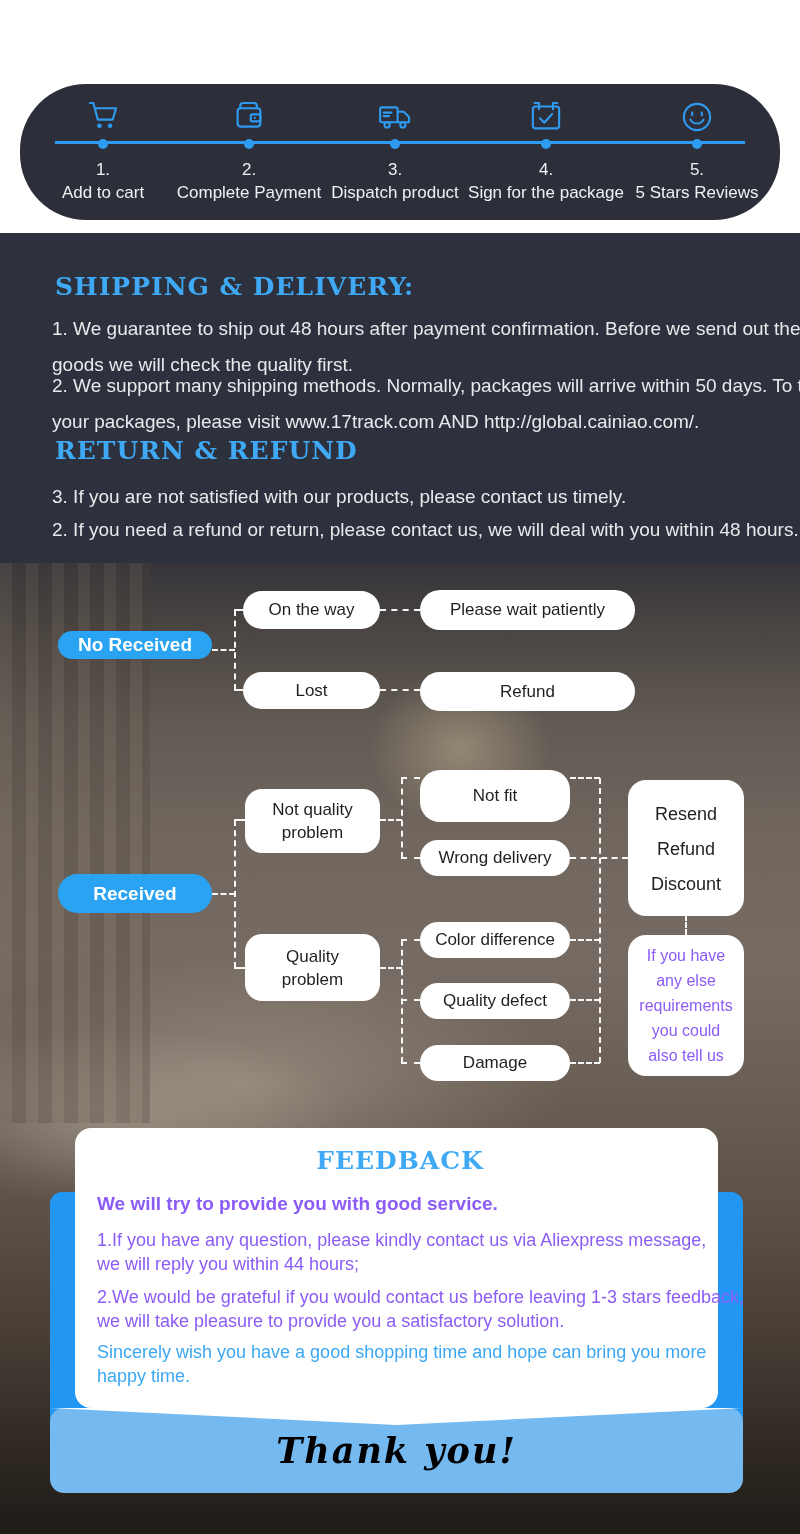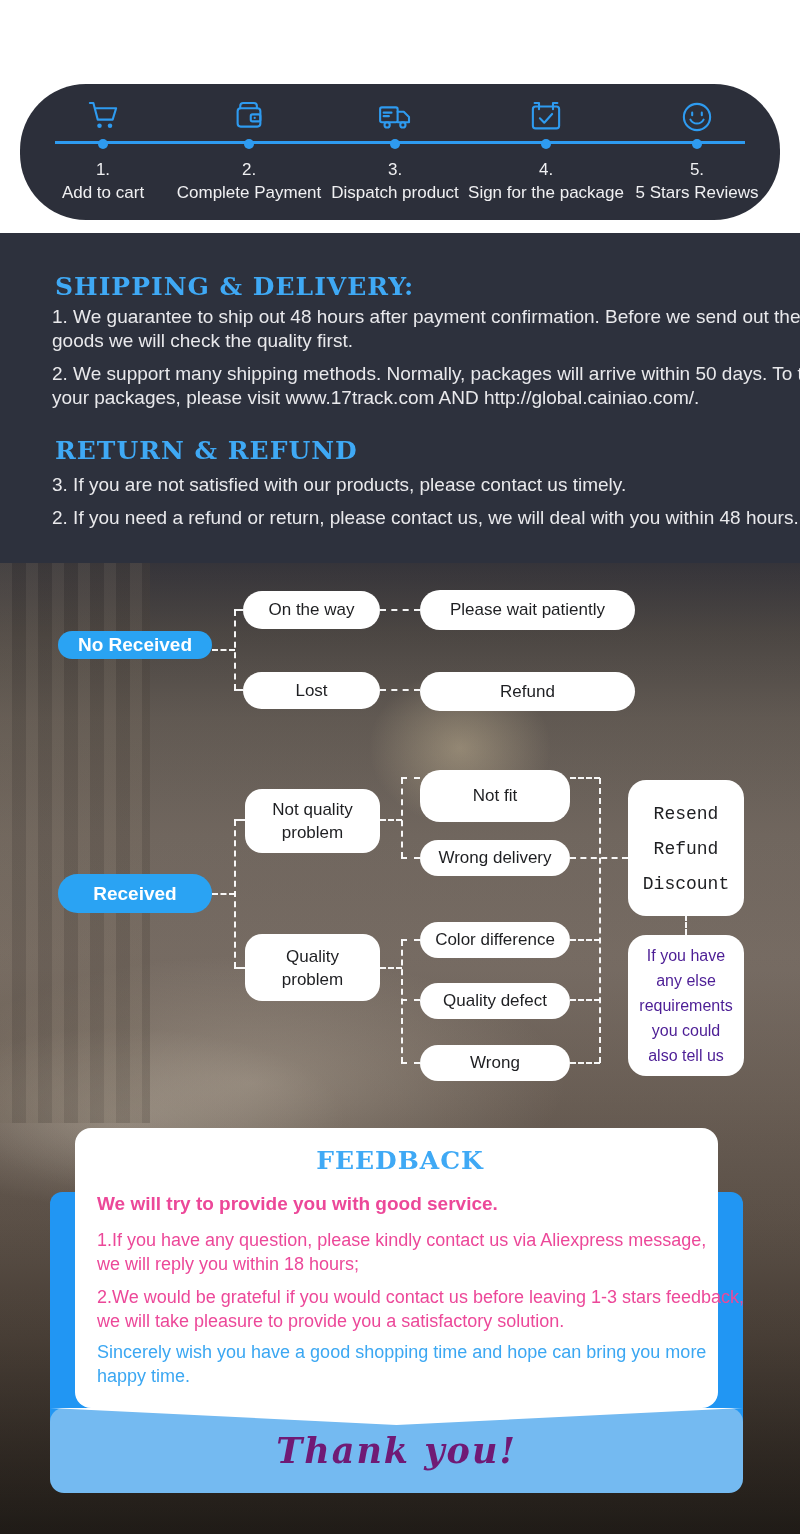--- a/index.html
+++ b/index.html
@@ -20,21 +20,21 @@
   .step svg{width:42px;height:42px;margin-top:2px;color:#2e9bf0;}
   .step .dot{width:10px;height:10px;border-radius:50%;background:#2e9bf0;margin-top:1px;}
   .step .num{margin-top:11px;font-size:17px;color:#f0f0f2;}
   .step .lbl{margin-top:3px;font-size:17px;color:#f0f0f2;white-space:nowrap;}
 
   
   .policies{position:absolute;left:0;top:233px;width:800px;height:330px;background:#2d313d;}
   .policies .head{position:absolute;left:55px;font-family:"DejaVu Serif",serif;font-weight:bold;
     font-size:25px;letter-spacing:1px;color:#3fa9f5;white-space:nowrap;}
   .policies .para{position:absolute;left:52px;color:#e9e9ec;font-size:19px;line-height:24px;}
-  .policies .line{white-space:nowrap;}
+  .policies .line{white-space:nowrap;margin-top:12px;}
 
   
   .photo-bg{position:absolute;left:0;top:563px;width:800px;height:971px;
     background-image:
       linear-gradient(180deg, rgba(30,28,32,0.22), rgba(30,28,32,0.10) 40%, rgba(20,18,16,0.25) 90%),
       repeating-linear-gradient(90deg, rgba(133,120,104,0.30) 0 12px, rgba(84,74,63,0.30) 12px 26px),
       radial-gradient(130px 110px at 460px 185px, rgba(216,198,162,0.55), rgba(216,198,162,0) 70%),
       radial-gradient(420px 170px at 250px 520px, rgba(207,194,176,0.50), rgba(207,194,176,0) 75%),
       radial-gradient(300px 120px at 120px 555px, rgba(214,203,187,0.45), rgba(214,203,187,0) 75%),
       linear-gradient(180deg,#3c3b41 0%,#56504b 7%,#6f665d 16%,#7d7268 28%,#80746a 42%,#776a5f 55%,#6a5d52 68%,#55493f 80%,#372f28 92%,#231e19 100%);
@@ -48,42 +48,42 @@
     background:#ffffff;border-radius:17px;color:#1e1f22;font-size:17px;text-align:center;
     line-height:23px;z-index:2;}
   .flow-blue{position:absolute;display:flex;align-items:center;justify-content:center;
     background:#2aa3f3;border-radius:20px;color:#ffffff;font-size:19px;font-weight:bold;z-index:2;}
   .conn{position:absolute;z-index:1;}
   .conn.h{border-top:2px dashed rgba(255,255,255,0.95);height:0;}
   .conn.v{border-left:2px dashed rgba(255,255,255,0.95);width:0;}
   .resolution-box{position:absolute;left:628px;top:780px;width:116px;height:136px;background:#fff;
     border-radius:18px;z-index:2;text-align:center;color:#1e1f22;font-size:18px;padding-top:17px;
     box-sizing:border-box;}
-  .resolution-box div{line-height:35px;font-family:Liberation Mono, monospace;}
+  .resolution-box div{line-height:35px;}
   .extra-box{position:absolute;left:628px;top:935px;width:116px;height:141px;background:#fff;
     border-radius:18px;z-index:2;display:flex;align-items:center;justify-content:center;
-    text-align:center;color:#4c1d95;font-size:16px;line-height:25px;padding:0 7px;box-sizing:border-box;}
+    text-align:center;color:#8b5cf6;font-size:16px;line-height:25px;padding:0 7px;box-sizing:border-box;}
 
   
   .fb-back{position:absolute;left:50px;top:1192px;width:693px;height:270px;background:#2196f3;
     border-radius:12px;z-index:1;}
   .fb-card{position:absolute;left:75px;top:1128px;width:643px;height:280px;background:#ffffff;
     border-radius:16px;z-index:2;}
   .fb-heading{position:absolute;left:0;top:1146px;width:800px;text-align:center;z-index:3;
     font-family:"DejaVu Serif",serif;font-weight:bold;font-size:25px;letter-spacing:1px;color:#3fa9f5;}
-  .fb-text{position:absolute;left:97px;z-index:3;color:#ec4899;font-size:18px;line-height:24px;}
+  .fb-text{position:absolute;left:97px;z-index:3;color:#8b5cf6;font-size:18px;line-height:24px;}
   .fb-text .line{white-space:nowrap;}
   .fb-intro{font-weight:bold;font-size:19px;}
   .fb-highlight{color:#3ba7f2;}
   .banner{position:absolute;left:50px;top:1408px;width:693px;height:85px;background:#74baf1;
     border-radius:14px;z-index:2;display:flex;align-items:center;justify-content:center;}
   .banner-chevron{position:absolute;left:50px;top:1408px;width:693px;height:17px;background:#ffffff;
     clip-path:polygon(0 0,100% 0,50% 100%);z-index:3;}
   .thanks{font-family:"DejaVu Serif",serif;font-style:italic;font-weight:bold;font-size:35px;
-    letter-spacing:2px;color:#701a75;}
+    letter-spacing:2px;color:#000000;}
 </style>
 </head>
 <body>
 
 <div class="page">
 
 
   <div class="steps-banner">
     <div class="timeline-line"></div>
     <div class="steps-row">
@@ -189,21 +189,21 @@
 
   <div class="conn h" style="left:212px;top:893px;width:23px"></div>
   <div class="conn v" style="left:234px;top:820px;height:148px"></div>
   <div class="conn h" style="left:234px;top:819px;width:11px"></div>
   <div class="conn h" style="left:234px;top:967px;width:11px"></div>
 
   <div class="flow-pill" style="left:420px;top:770px;width:150px;height:52px">Not fit</div>
   <div class="flow-pill" style="left:420px;top:840px;width:150px;height:36px">Wrong delivery</div>
   <div class="flow-pill" style="left:420px;top:922px;width:150px;height:36px">Color difference</div>
   <div class="flow-pill" style="left:420px;top:983px;width:150px;height:36px">Quality defect</div>
-  <div class="flow-pill" style="left:420px;top:1045px;width:150px;height:36px">Wrong</div>
+  <div class="flow-pill" style="left:420px;top:1045px;width:150px;height:36px">Damage</div>
 
   <div class="conn h" style="left:380px;top:819px;width:22px"></div>
   <div class="conn v" style="left:401px;top:778px;height:80px"></div>
   <div class="conn h" style="left:401px;top:777px;width:19px"></div>
   <div class="conn h" style="left:401px;top:857px;width:19px"></div>
 
   <div class="conn h" style="left:380px;top:967px;width:22px"></div>
   <div class="conn v" style="left:401px;top:940px;height:123px"></div>
   <div class="conn h" style="left:401px;top:939px;width:19px"></div>
   <div class="conn h" style="left:401px;top:999px;width:19px"></div>
@@ -225,21 +225,21 @@
   <div class="extra-box">If you have any else requirements you could also tell us</div>
 
   <div class="fb-back"></div>
   <div class="fb-card"></div>
   <div class="fb-heading">FEEDBACK</div>
 
   <div class="fb-text fb-intro" style="top:1192px">We will try to provide you with good service.</div>
 
   <div class="fb-text" style="top:1228px">
     <div class="line">1.If you have any question, please kindly contact us via Aliexpress message,</div>
-    <div class="line">we will reply you within 18 hours;</div>
+    <div class="line">we will reply you within 44 hours;</div>
   </div>
   <div class="fb-text" style="top:1285px">
     <div class="line">2.We would be grateful if you would contact us before leaving 1-3 stars feedback,</div>
     <div class="line">we will take pleasure to provide you a satisfactory solution.</div>
   </div>
   <div class="fb-text fb-highlight" style="top:1340px">
     <div class="line">Sincerely wish you have a good shopping time and hope can bring you more</div>
     <div class="line">happy time.</div>
   </div>
 

